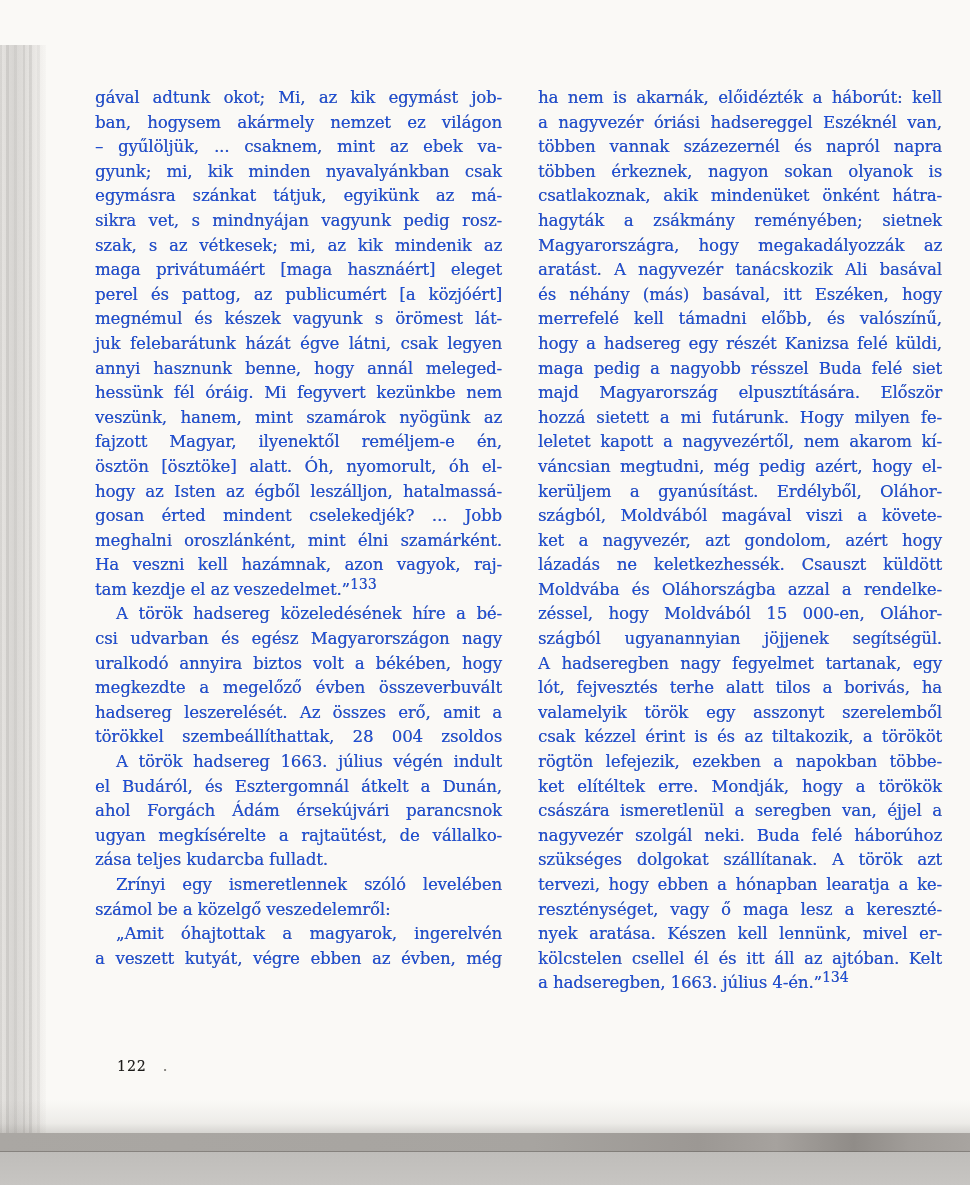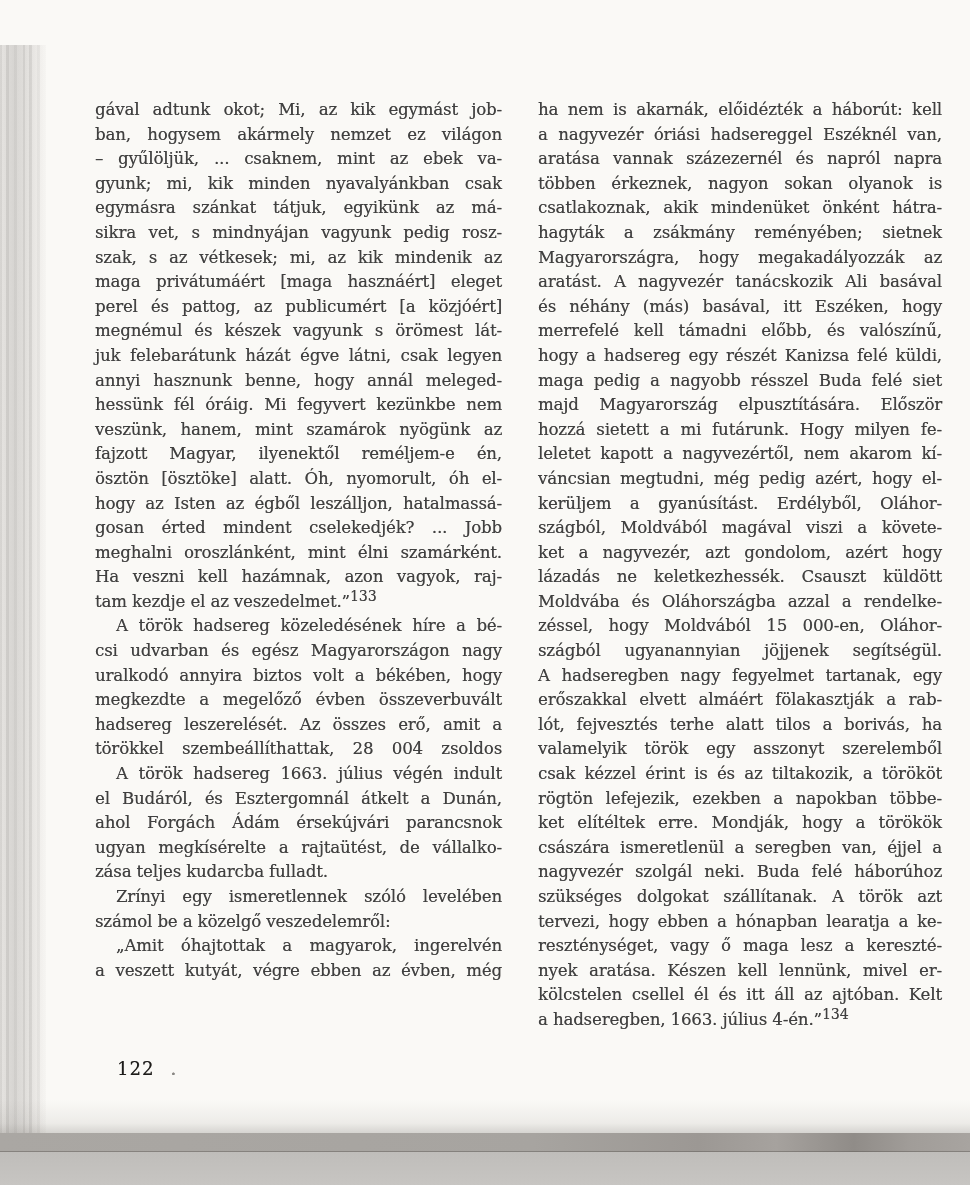--- a/index.html
+++ b/index.html
@@ -35,42 +35,42 @@
     position:absolute;left:0;top:1133px;width:970px;height:19px;
     background:linear-gradient(90deg,#aaa7a3 0%,#a7a4a0 55%,#9c9894 72%,#a6a29e 80%,#908c88 88%,#a19d99 94%,#a8a4a0 100%);
     box-shadow:0 -1px 0 rgba(90,87,83,.45) inset;
   }
   .desk-surface{
     position:absolute;left:0;top:1152px;width:970px;height:33px;
     background:linear-gradient(180deg,#bfbdba 0%,#c7c5c2 100%);
   }
   
   .column{
-    position:absolute;top:98px;
-    color:#404040;
+    position:absolute;top:86px;
+    color:#1d4ed8;
     font-size:16.5px;
     letter-spacing:-0.1px;
     text-shadow:0.25px 0 0 rgba(30,28,26,.55);
   }
   .column.left{left:95px;width:407px;}
   .column.right{left:538px;width:404px;}
   .line{
     height:24.6px;line-height:24.6px;
     text-align:justify;text-align-last:justify;
     white-space:nowrap;
   }
   .line.end{text-align-last:left;white-space:normal;}
   .line.indent{text-indent:21px;}
   sup{
     font-size:14px;letter-spacing:0;
     vertical-align:baseline;position:relative;top:-6px;line-height:0;
   }
   .page-number{
     position:absolute;left:117px;top:1058px;
-    font-size:18px;color:#1d1c1a;letter-spacing:1px;
+    font-size:14px;color:#1d1c1a;letter-spacing:1px;
     text-shadow:0.3px 0 0 rgba(30,28,26,.6);
   }
   .page-number .dot{padding-left:16px;color:#8a8884;letter-spacing:0;}
 </style>
 </head>
 <body>
 
 <div class="scan">
   <div class="page"></div>
   <div class="gutter"></div>
@@ -109,21 +109,21 @@
       <div class="line">ugyan megkísérelte a rajtaütést, de vállalko-</div>
       <div class="line end">zása teljes kudarcba fulladt.</div>
       <div class="line indent">Zrínyi egy ismeretlennek szóló levelében</div>
       <div class="line end">számol be a közelgő veszedelemről:</div>
       <div class="line indent">„Amit óhajtottak a magyarok, ingerelvén</div>
       <div class="line">a veszett kutyát, végre ebben az évben, még</div>
     </div>
   <div class="column right">
       <div class="line">ha nem is akarnák, előidézték a háborút: kell</div>
       <div class="line">a nagyvezér óriási hadsereggel Eszéknél van,</div>
-      <div class="line">aratása vannak százezernél és napról napra</div>
+      <div class="line">többen vannak százezernél és napról napra</div>
       <div class="line">többen érkeznek, nagyon sokan olyanok is</div>
       <div class="line">csatlakoznak, akik mindenüket önként hátra-</div>
       <div class="line">hagyták a zsákmány reményében; sietnek</div>
       <div class="line">Magyarországra, hogy megakadályozzák az</div>
       <div class="line">aratást. A nagyvezér tanácskozik Ali basával</div>
       <div class="line">és néhány (más) basával, itt Eszéken, hogy</div>
       <div class="line">merrefelé kell támadni előbb, és valószínű,</div>
       <div class="line">hogy a hadsereg egy részét Kanizsa felé küldi,</div>
       <div class="line">maga pedig a nagyobb résszel Buda felé siet</div>
       <div class="line">majd Magyarország elpusztítására. Először</div>
@@ -131,21 +131,20 @@
       <div class="line">leletet kapott a nagyvezértől, nem akarom kí-</div>
       <div class="line">váncsian megtudni, még pedig azért, hogy el-</div>
       <div class="line">kerüljem a gyanúsítást. Erdélyből, Oláhor-</div>
       <div class="line">szágból, Moldvából magával viszi a követe-</div>
       <div class="line">ket a nagyvezér, azt gondolom, azért hogy</div>
       <div class="line">lázadás ne keletkezhessék. Csauszt küldött</div>
       <div class="line">Moldvába és Oláhországba azzal a rendelke-</div>
       <div class="line">zéssel, hogy Moldvából 15 000-en, Oláhor-</div>
       <div class="line">szágból ugyanannyian jöjjenek segítségül.</div>
       <div class="line">A hadseregben nagy fegyelmet tartanak, egy</div>
-      <div class="line">erőszakkal elvett almáért fölakasztják a rab-</div>
       <div class="line">lót, fejvesztés terhe alatt tilos a borivás, ha</div>
       <div class="line">valamelyik török egy asszonyt szerelemből</div>
       <div class="line">csak kézzel érint is és az tiltakozik, a törököt</div>
       <div class="line">rögtön lefejezik, ezekben a napokban többe-</div>
       <div class="line">ket elítéltek erre. Mondják, hogy a törökök</div>
       <div class="line">császára ismeretlenül a seregben van, éjjel a</div>
       <div class="line">nagyvezér szolgál neki. Buda felé háborúhoz</div>
       <div class="line">szükséges dolgokat szállítanak. A török azt</div>
       <div class="line">tervezi, hogy ebben a hónapban learatja a ke-</div>
       <div class="line">reszténységet, vagy ő maga lesz a kereszté-</div>

